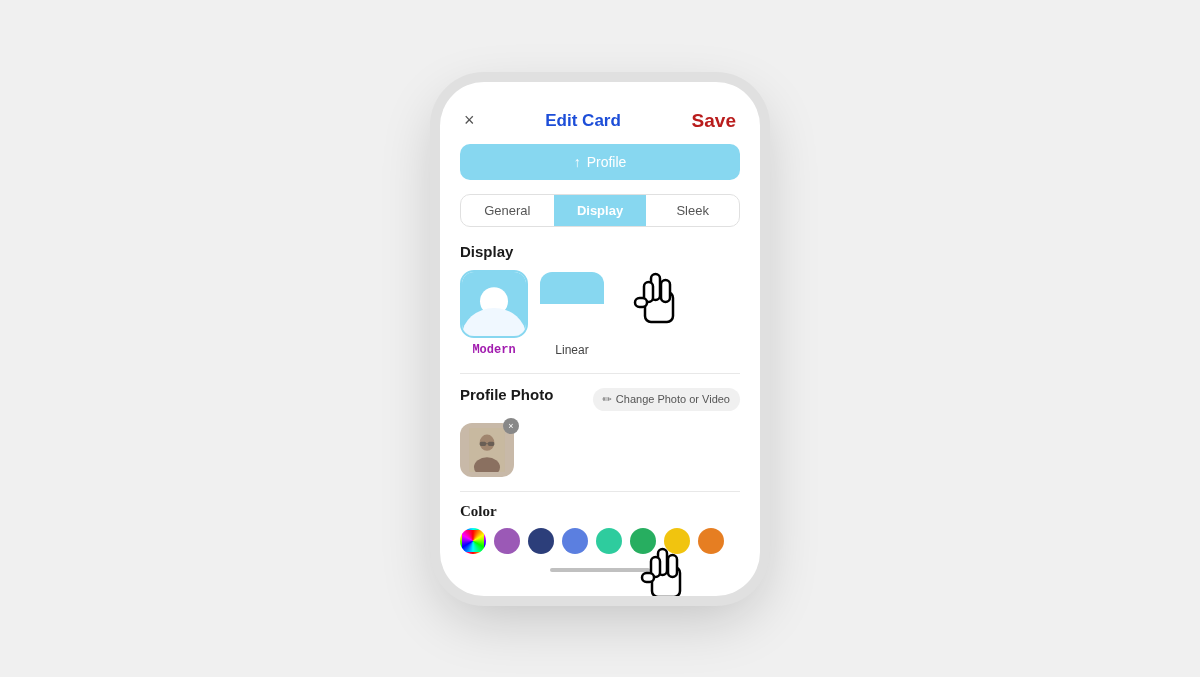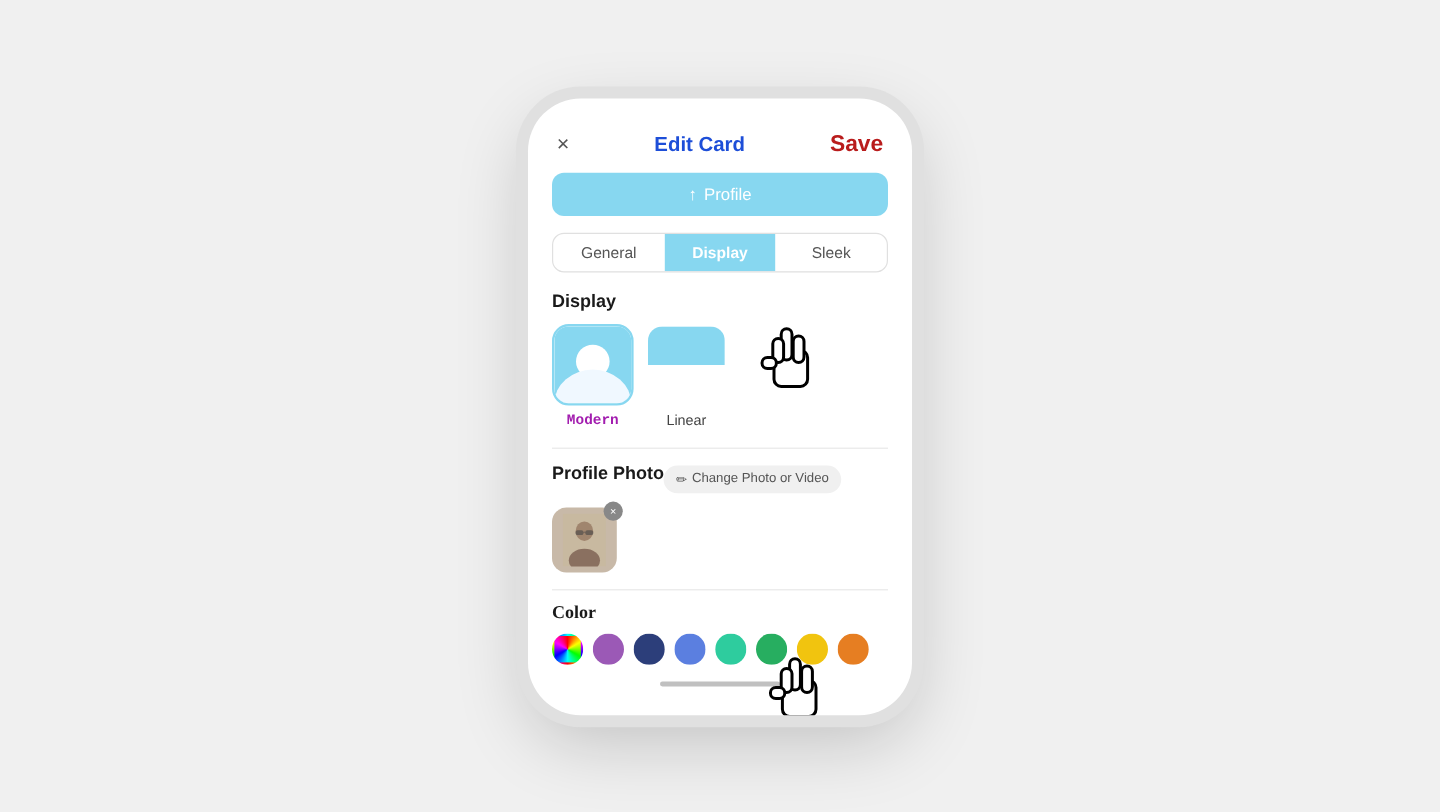--- a/index.html
+++ b/index.html
@@ -232,20 +232,21 @@
       height: 100%;
     }
 
     
     .profile-section {
       margin-bottom: 14px;
     }
     .profile-header {
       display: flex;
       align-items: center;
+      justify-content: space-between;
       margin-bottom: 10px;
     }
     .change-photo-btn {
       display: flex;
       align-items: center;
       gap: 4px;
       font-size: 11px;
       color: #555;
       background: #f0f0f0;
       border-radius: 14px;

